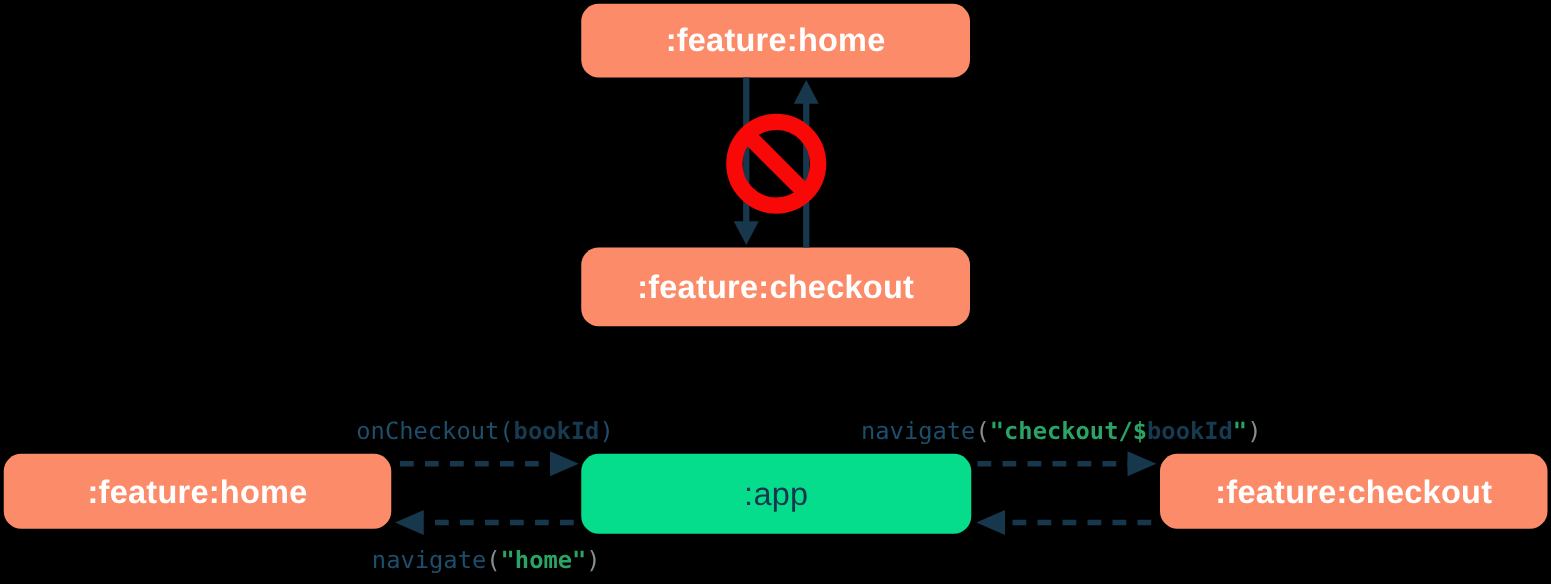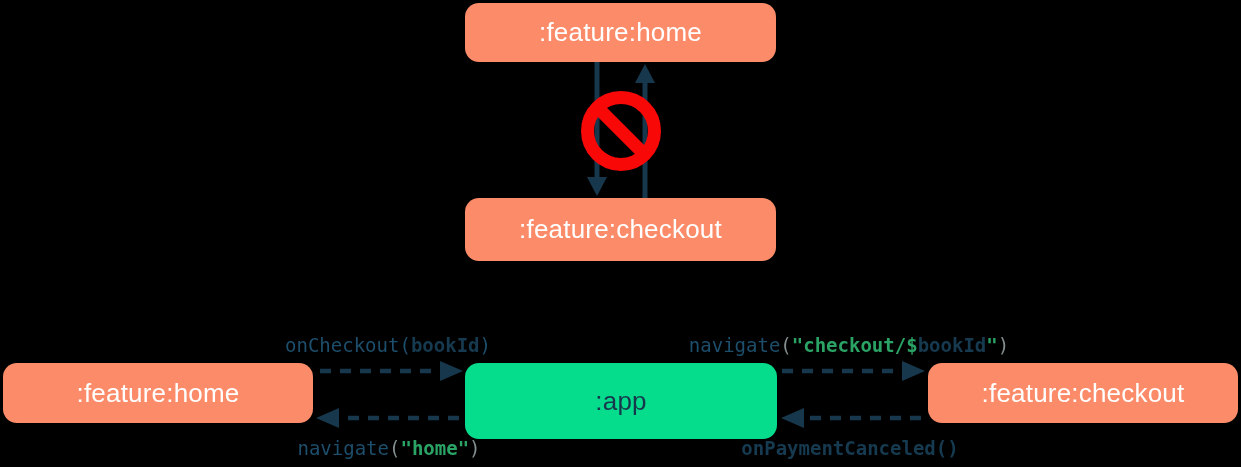--- a/index.html
+++ b/index.html
@@ -21,31 +21,32 @@
     align-items: center;
     justify-content: center;
     border-radius: 14px;
     font-size: 26px;
     letter-spacing: 0.2px;
     white-space: nowrap;
   }
   .node-feature {
     background: var(--node-feature, #FC8C69);
     color: var(--node-text-light, #fff);
+    font-weight: bold;
   }
   .node-app {
     background: var(--node-app, #05DD8D);
     color: var(--node-text-dark, #17384C);
   }
   
   #top-home      { left: 465px; top: 3px;   width: 311px; height: 59px; }
   #top-checkout  { left: 465px; top: 198px; width: 311px; height: 63px; }
   
   #bottom-home     { left: 3px;   top: 363px; width: 310px; height: 60px; }
-  #bottom-app      { left: 465px; top: 363px; width: 312px; height: 76px; text-align: center; }
+  #bottom-app      { left: 465px; top: 363px; width: 312px; height: 64px; text-align: center; }
   #bottom-checkout { left: 928px; top: 363px; width: 310px; height: 60px; }
 
   svg.overlay {
     position: absolute;
     left: 0; top: 0;
     width: 1241px;
     height: 467px;
     pointer-events: none;
   }
   .stroke-arrow { stroke: var(--arrow, #17384C); }
@@ -129,17 +130,14 @@
   </div>
 
   <div class="code-label" style="left:849px; top:333px;">
     <span class="fn">navigate</span><span class="paren">(</span><span class="str">"checkout/$</span><span class="idb">bookId</span><span class="str">"</span><span class="paren">)</span>
   </div>
 
   <div class="code-label" style="left:389px; top:436px;">
     <span class="fn">navigate</span><span class="paren">(</span><span class="str">"home"</span><span class="paren">)</span>
   </div>
 
-  <div class="code-label" style="left:850px; top:436px;">
-    <span class="idb">onPaymentCanceled()</span>
-  </div>
 
 </div>
 
 </body></html>

